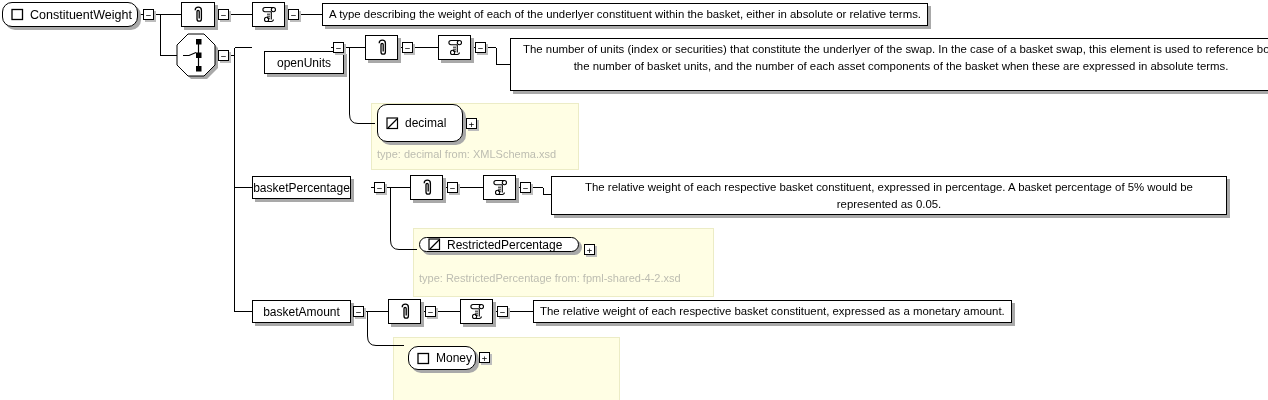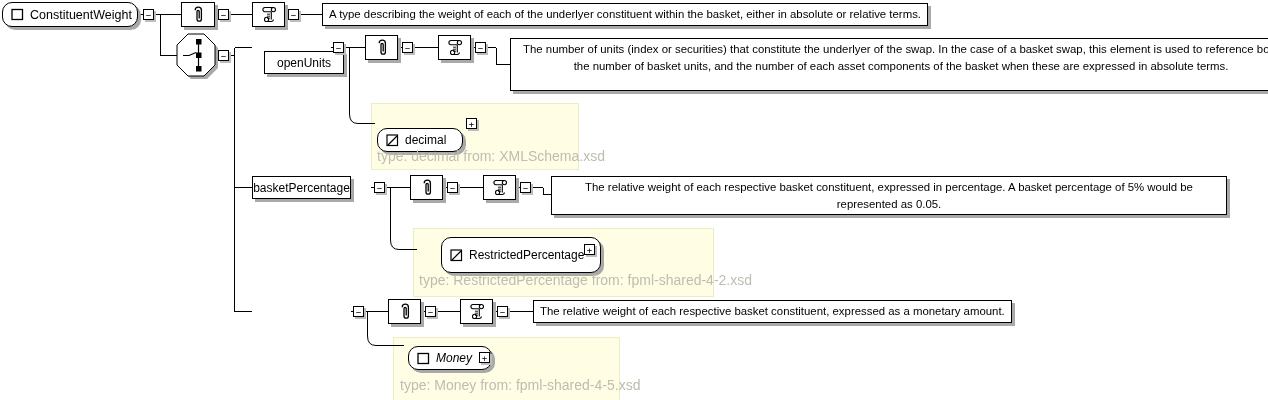--- a/index.html
+++ b/index.html
@@ -13,21 +13,21 @@
   .elem{justify-content:center;padding:0 4px;}
   .rbox{border-radius:10px;justify-content:flex-start;padding:0 8px;gap:6px;}
   .iconbox{justify-content:center;}
   .docbox{align-items:flex-start;justify-content:flex-start;padding:2px 6px;
           font-size:11.4px;line-height:16.6px;text-align:center;}
   .nowrap{white-space:nowrap;}
   .btn{position:absolute;width:11px;height:11px;background:#fff;border:1px solid #000;
        box-sizing:border-box;box-shadow:2px 2px 0 #bdbdbd;z-index:4;
        font:9px "DejaVu Sans Mono",monospace;line-height:8px;text-align:center;
        padding:0;cursor:pointer;}
-  .note{position:absolute;color:#bdbdb1;font-size:14px;white-space:nowrap;z-index:3;}
+  .note{position:absolute;color:#bdbdb1;font-size:11px;white-space:nowrap;z-index:3;}
   .rootlabel{font-size:12.5px;}
   .octa{position:absolute;left:174px;top:31px;width:46px;height:50px;z-index:3;}
   svg{display:block;}
 </style>
 </head>
 <body>
 
 <div id="canvas">
 
   <div class="ybox" style="left:371px;top:103px;width:206px;height:65px;"></div>
@@ -138,21 +138,21 @@
           <g stroke="#000" stroke-width="0.9">
             <path d="M8,10.2 h3 M8,12.2 h3 M8,14.2 h3"></path>
           </g>
         </svg>
     </span>
   </div>
   <button class="btn" style="left:475px;top:42px;">−</button>
 
   <div class="box docbox" style="left:510px;top:38px;width:782px;min-height:53px;">The number of units (index or securities) that constitute the underlyer of the swap. In the case of a basket swap, this element is used to reference both the number of basket units, and the number of each asset components of the basket when these are expressed in absolute terms.</div>
 
-  <div class="box rbox" style="left:377px;top:128px;width:86px;height:24px;">
+  <div class="box rbox" style="left:377px;top:104px;width:86px;height:38px;">
     <span>
       <svg width="13" height="13" viewBox="0 0 13 13">
           <rect x="1" y="1" width="10.5" height="10.5" fill="#fff" stroke="#000" stroke-width="1.2"></rect>
           <path d="M2,11 L11,2" stroke="#000" stroke-width="1.2"></path>
         </svg>
     </span>
     <span>decimal</span>
   </div>
   <button class="btn" style="left:466px;top:118px;">+</button>
   <div class="note" style="left:377px;top:148px;">type: decimal from: XMLSchema.xsd</div>
@@ -183,32 +183,35 @@
           <g stroke="#000" stroke-width="0.9">
             <path d="M8,10.2 h3 M8,12.2 h3 M8,14.2 h3"></path>
           </g>
         </svg>
     </span>
   </div>
   <button class="btn" style="left:520px;top:182px;">−</button>
 
   <div class="box docbox" style="left:551px;top:176px;width:676px;min-height:37px;">The relative weight of each respective basket constituent, expressed in percentage. A basket percentage of 5% would be represented as 0.05.</div>
 
-  <div class="box rbox" style="left:441px;top:237px;width:160px;height:36px;">
+  <div class="box rbox" style="left:419px;top:237px;width:160px;height:15px;border-radius:8px;">
     <span>
       <svg width="13" height="13" viewBox="0 0 13 13">
           <rect x="1" y="1" width="10.5" height="10.5" fill="#fff" stroke="#000" stroke-width="1.2"></rect>
           <path d="M2,11 L11,2" stroke="#000" stroke-width="1.2"></path>
         </svg>
     </span>
     <span>RestrictedPercentage</span>
   </div>
   <button class="btn" style="left:584px;top:244px;">+</button>
   <div class="note" style="left:419px;top:272px;">type: RestrictedPercentage from: fpml-shared-4-2.xsd</div>
 
+  <div class="box elem" style="left:252px;top:300px;width:99px;height:23px;">
+    <span>basketAmount</span>
+  </div>
   <button class="btn" style="left:353px;top:306px;">−</button>
 
   <div class="box iconbox" style="left:388px;top:299px;width:33px;height:25px;">
     <span>
       <svg width="18" height="21" viewBox="0 0 18 21">
           <path d="M6.2,6.3 a3.1,3.1 0 0 1 6.2,0 V15 a2.2,2.2 0 0 1 -4.4,0 V7.5 a1.1,1.1 0 0 1 2.2,0 V14.4" fill="none" stroke="#000" stroke-width="1.3"></path>
         </svg>
     </span>
   </div>
   <button class="btn" style="left:425px;top:306px;">−</button>
@@ -225,24 +228,23 @@
           <g stroke="#000" stroke-width="0.9">
             <path d="M8,10.2 h3 M8,12.2 h3 M8,14.2 h3"></path>
           </g>
         </svg>
     </span>
   </div>
   <button class="btn" style="left:497px;top:306px;">−</button>
 
   <div class="box docbox nowrap" style="left:533px;top:300px;min-height:22px;">The relative weight of each respective basket constituent, expressed as a monetary amount.</div>
 
-  <div class="box rbox" style="left:408px;top:346px;width:84px;height:24px;font-style:italic;">
+  <div class="box rbox" style="left:408px;top:346px;width:68px;height:24px;">
     <span>
       <svg width="13" height="13" viewBox="0 0 13 13">
           <rect x="1" y="1.5" width="10.5" height="10" fill="#fff" stroke="#000" stroke-width="1.3"></rect>
         </svg>
     </span>
     <span>Money</span>
   </div>
   <button class="btn" style="left:479px;top:352px;">+</button>
-  <div class="note" style="left:400px;top:377px;">type: Money from: fpml-shared-4-5.xsd</div>
 
 </div>
 
 </body></html>

